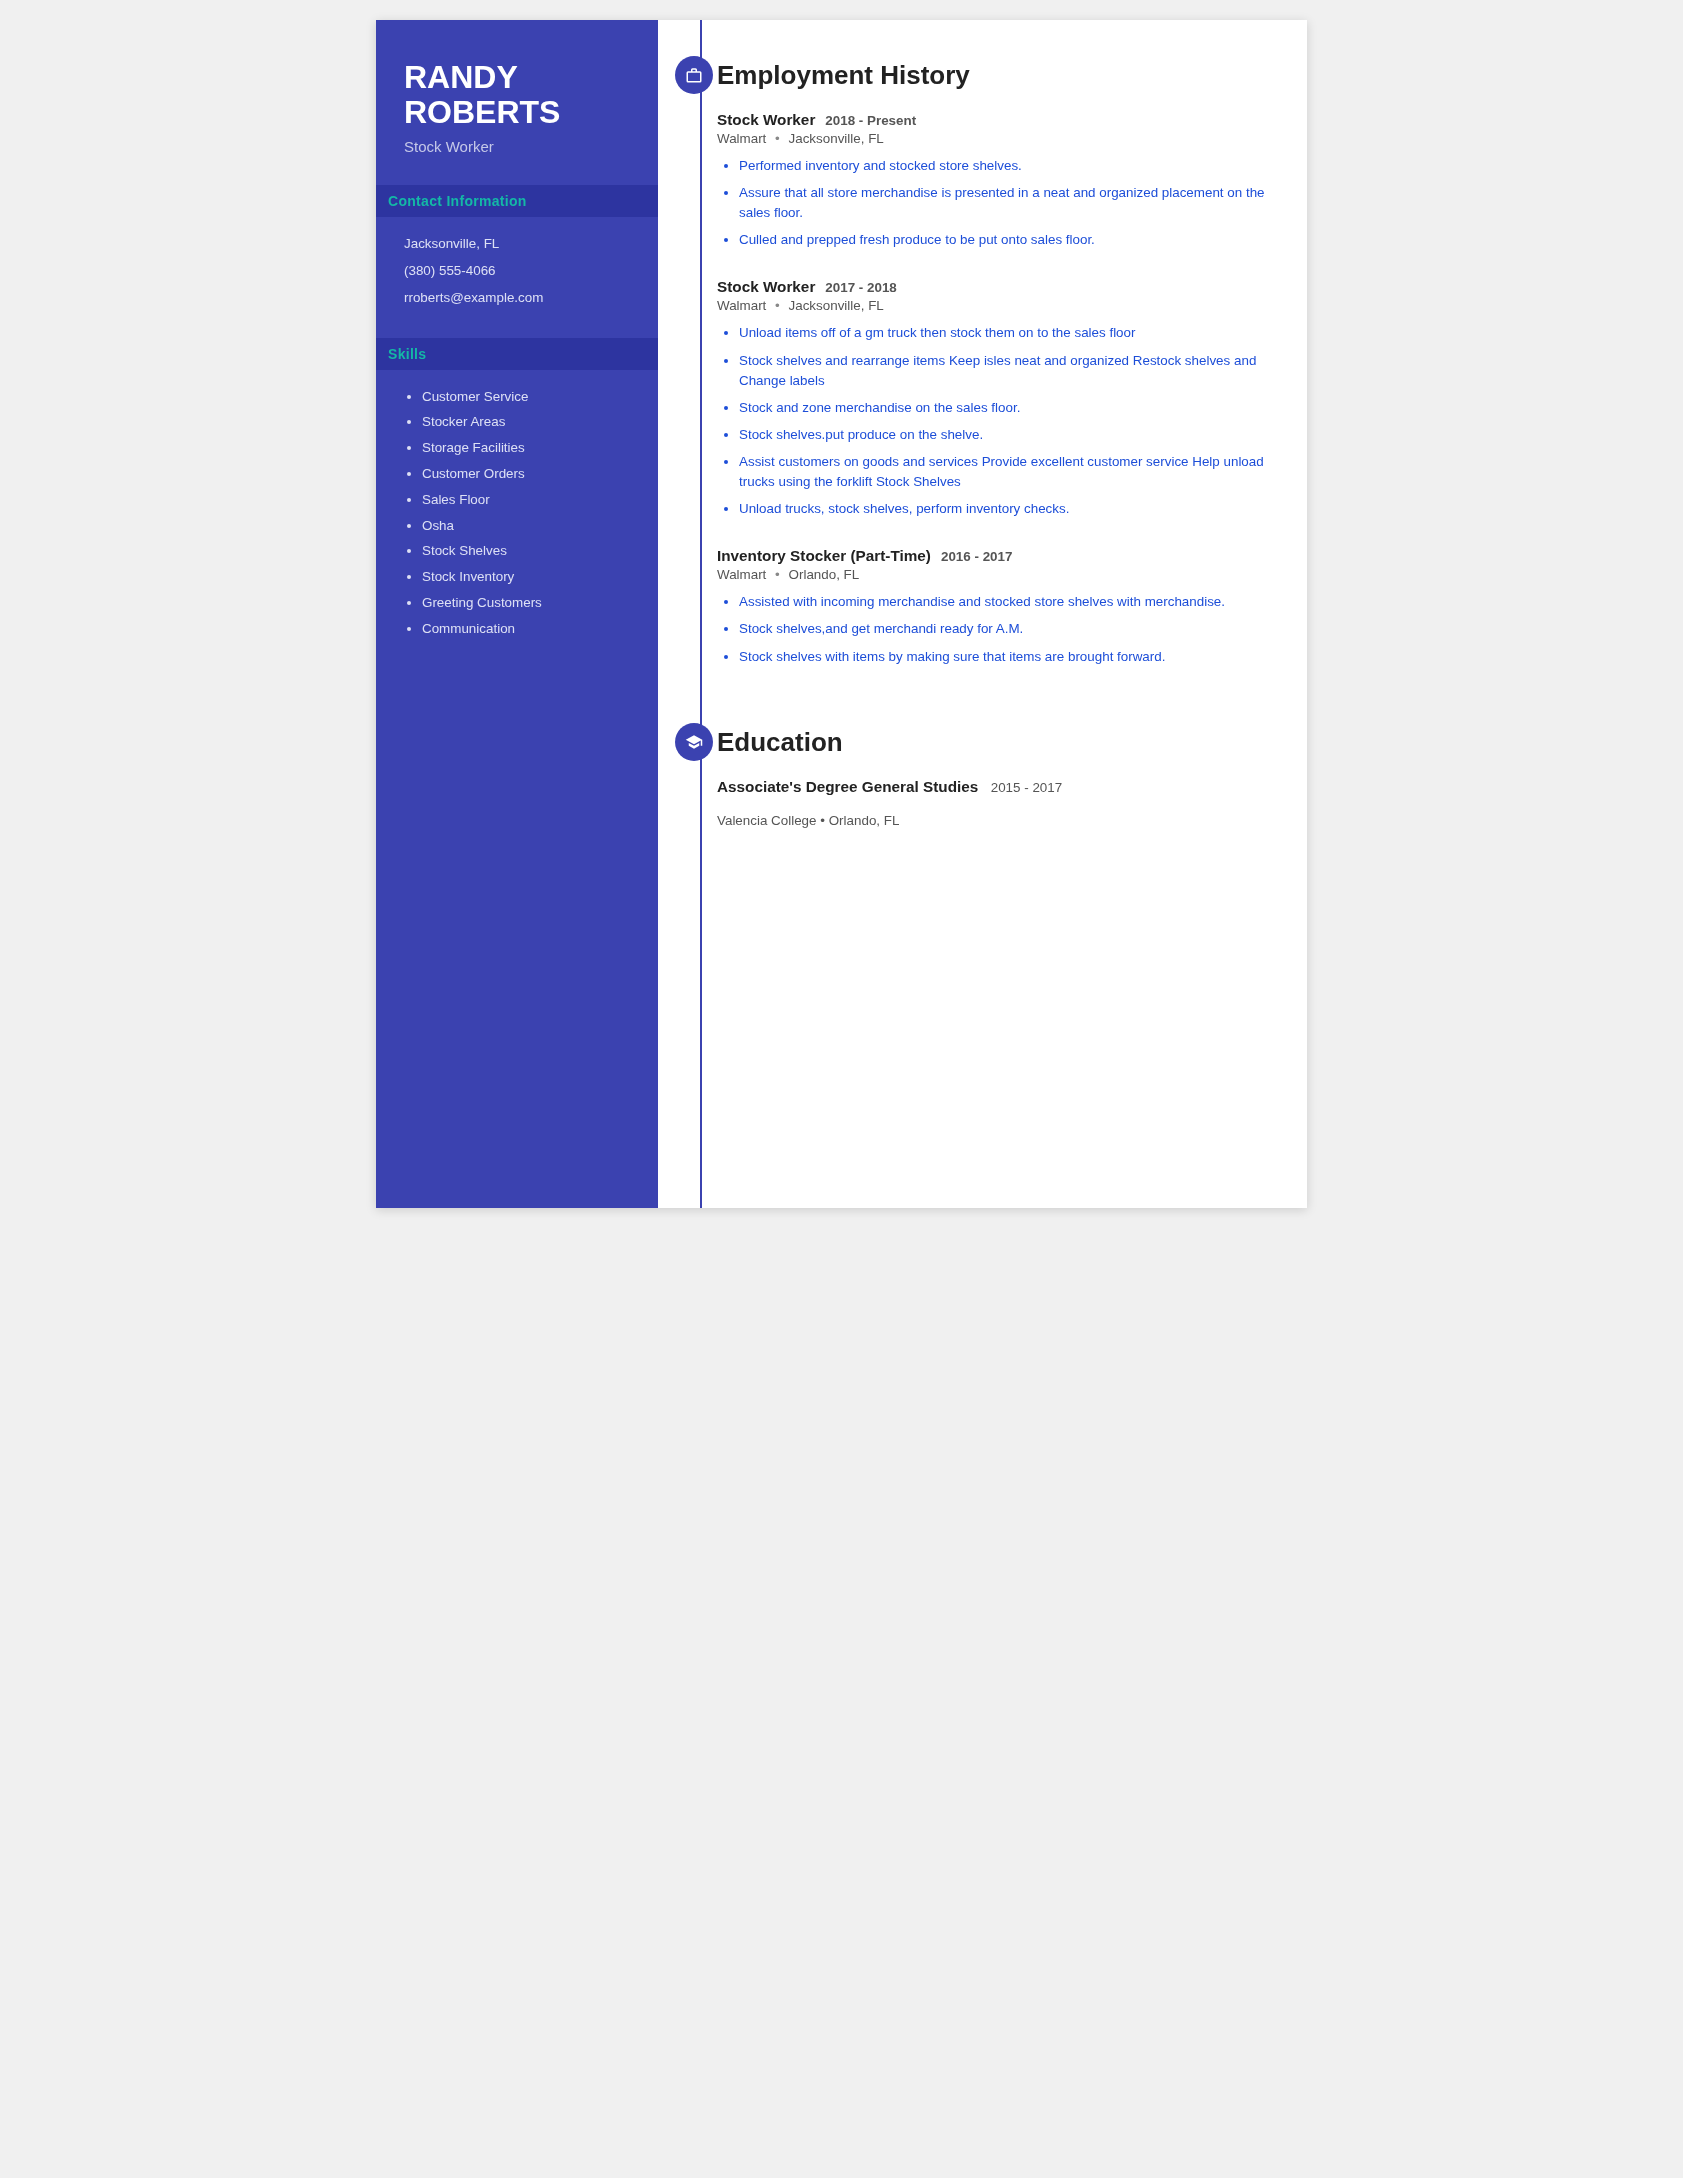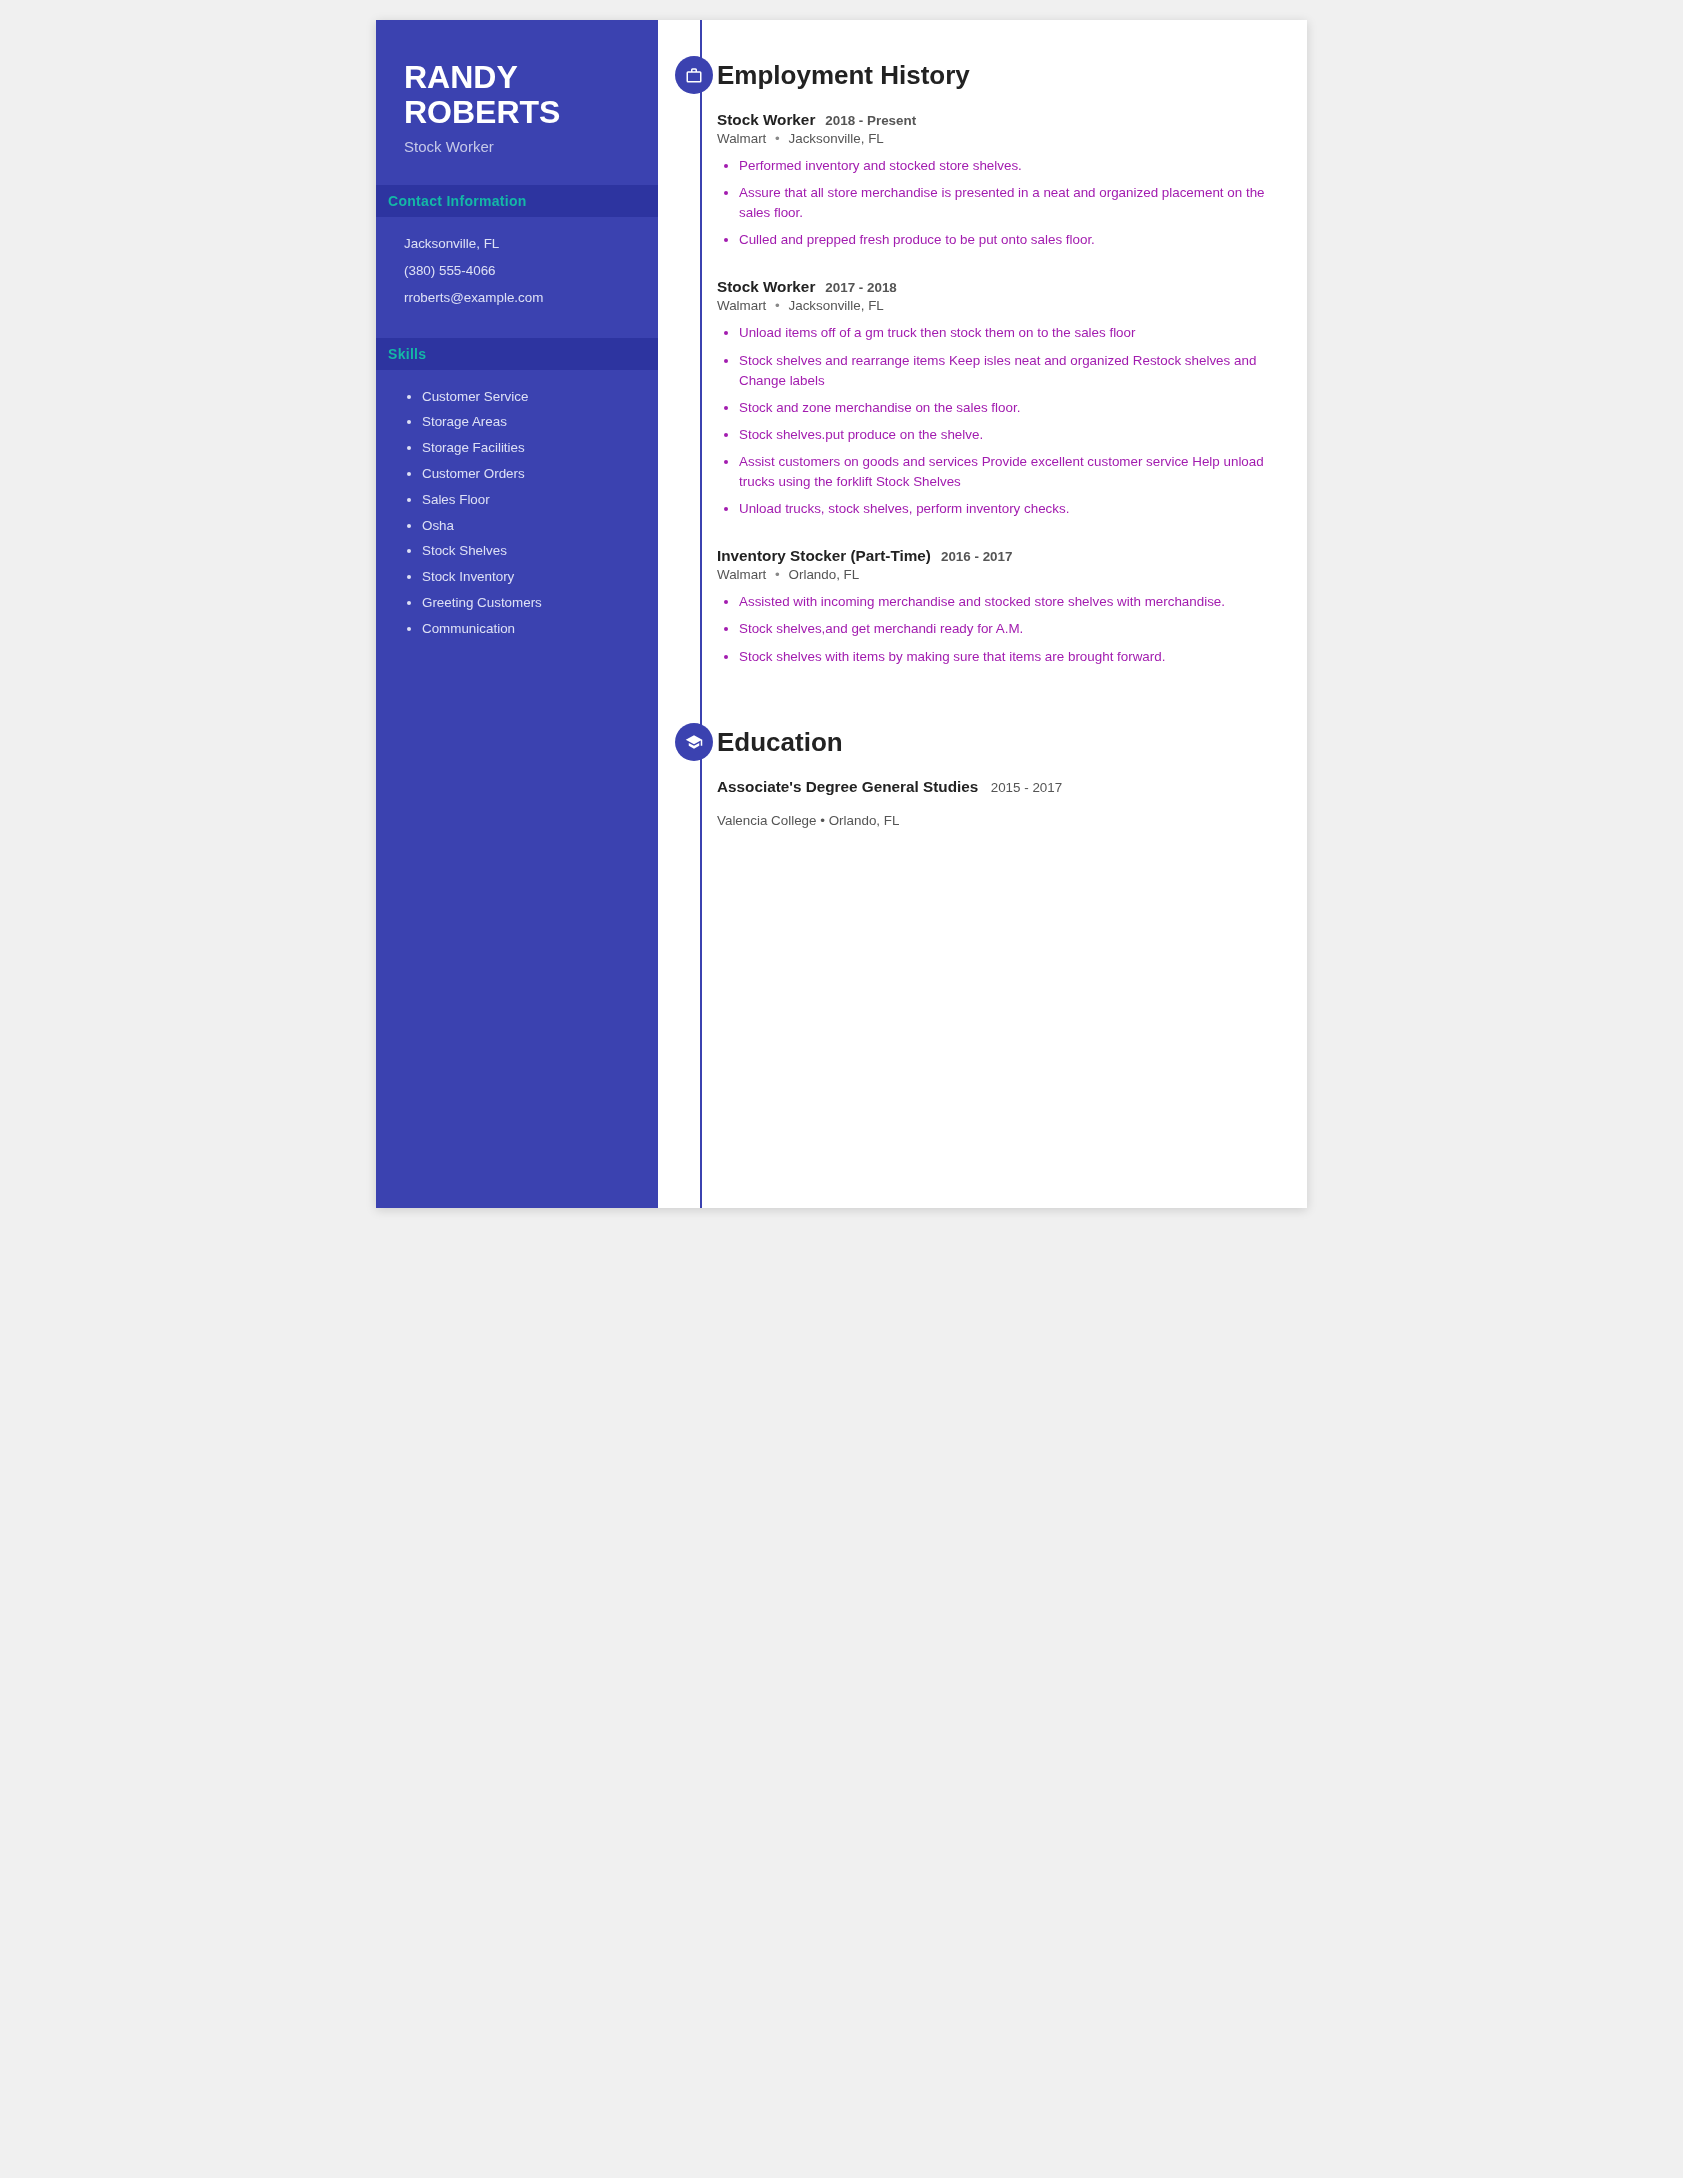--- a/index.html
+++ b/index.html
@@ -141,21 +141,21 @@
     .job-company .dot {
       margin: 0 5px;
       color: #888;
     }
     .job-bullets {
       list-style: disc;
       padding-left: 22px;
     }
     .job-bullets li {
       font-size: 13.4px;
-      color: #a21caf;
+      color: #1d4ed8;
       margin-bottom: 7px;
       line-height: 1.5;
     }
     
     .edu-degree {
       font-size: 15.3px;
       font-weight: 800;
       color: #222;
     }
     .edu-dates {
@@ -189,21 +189,21 @@
     <div class="sidebar-section-header">Contact Information</div>
     <div class="contact-info">
       <div class="contact-item">Jacksonville, FL</div>
       <div class="contact-item">(380) 555-4066</div>
       <div class="contact-item">rroberts@example.com</div>
     </div>
 
     <div class="sidebar-section-header">Skills</div>
     <ul class="skills-list">
       <li class="skill-item">Customer Service</li>
-      <li class="skill-item">Storage Areas</li>
+      <li class="skill-item">Stocker Areas</li>
       <li class="skill-item">Storage Facilities</li>
       <li class="skill-item">Customer Orders</li>
       <li class="skill-item">Sales Floor</li>
       <li class="skill-item">Osha</li>
       <li class="skill-item">Stock Shelves</li>
       <li class="skill-item">Stock Inventory</li>
       <li class="skill-item">Greeting Customers</li>
       <li class="skill-item">Communication</li>
     </ul>
   </div>

